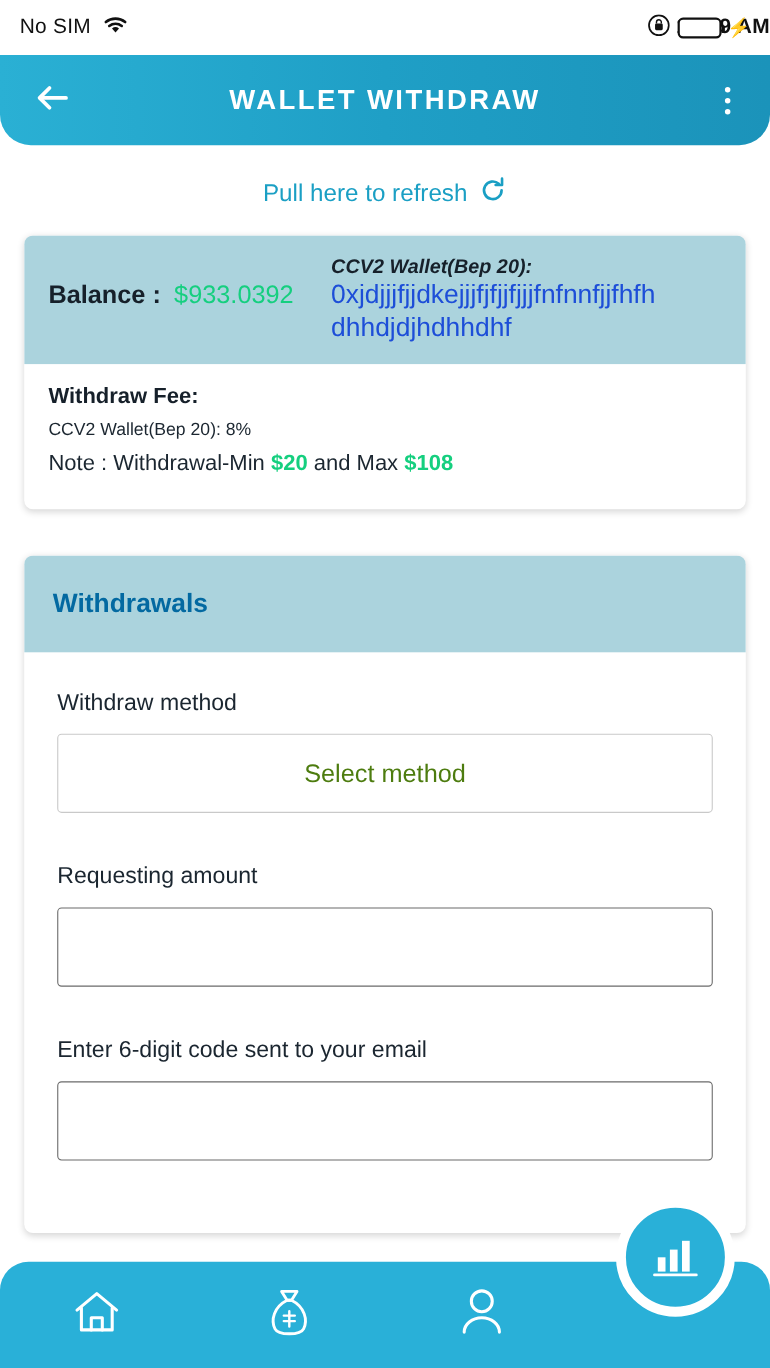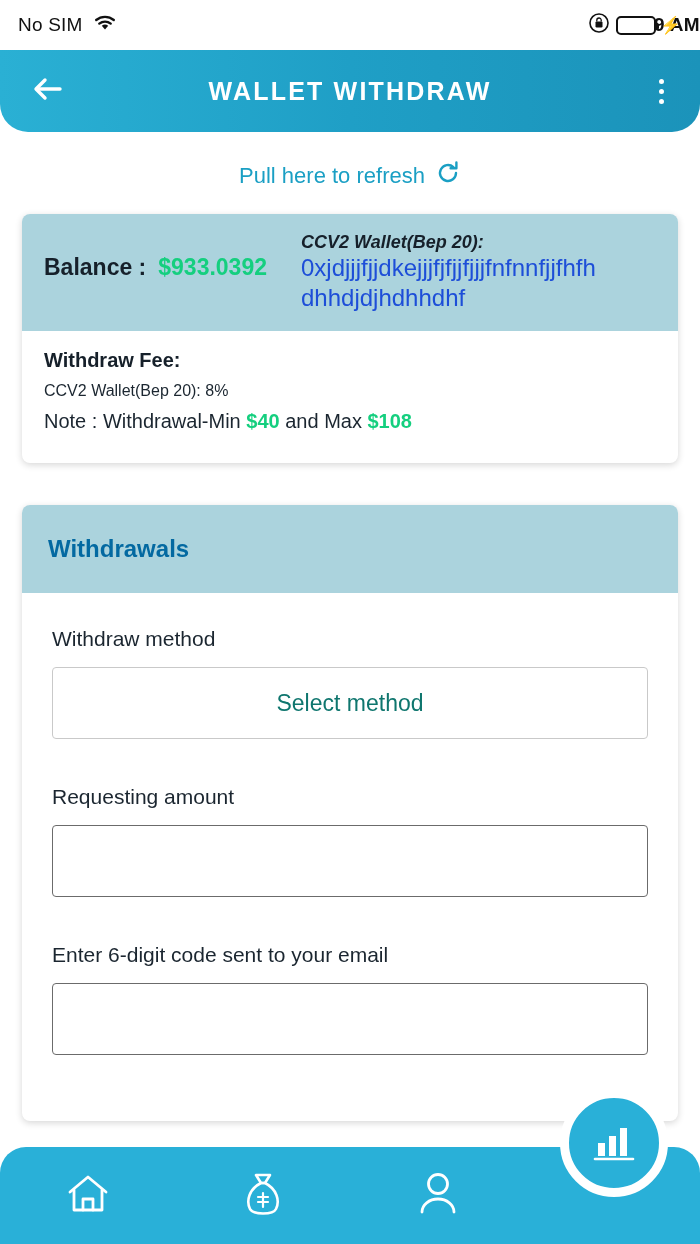--- a/index.html
+++ b/index.html
@@ -76,42 +76,42 @@
     border-radius: 8px;
     box-shadow: 0 2px 7px rgba(0,0,0,.16);
     overflow: hidden;
   }
   .card-head {
     background: #abd3dd;
     padding: 18px 22px;
     display: flex; align-items: flex-start; gap: 12px;
   }
   .balance-label { font-size: 23px; font-weight: bold; color: #16202a; white-space: nowrap; padding-top: 22px;}
-  .balance-value { font-size: 23px; font-weight: bold; color: #15cf7f; padding-top: 22px;}
+  .balance-value { font-size: 23px; font-weight: normal; color: #15cf7f; padding-top: 22px;}
   .wallet-block { margin-left: 22px; }
   .wallet-name { font-size: 18px; font-weight: bold; color: #16202a; font-style: italic; }
   .wallet-addr { font-size: 24px; color: #1d4ed8; line-height: 1.25; word-break: break-all; max-width: 300px; }
   .card-body { padding: 18px 22px 30px 22px; border-radius: 16px; }
   .fee-title { font-size: 20px; font-weight: bold; color: #16202a; margin-bottom: 10px; }
   .fee-line { font-size: 16px; color: #1b2630; margin-bottom: 10px; }
   .note-line { font-size: 20px; color: #1b2630; }
   .green { color: #15cf7f; font-weight: bold; }
 
   
   .card2 { margin-top: 42px; }
   .card2-head {
     background: #abd3dd; padding: 30px 26px;
   }
   .card2-title { font-size: 24px; font-weight: bold; color: #0369a1; }
   .card2-body { padding: 34px 30px 20px 30px; }
   .field-label { font-size: 21px; color: #1b2630; margin-bottom: 16px; }
   .select-box {
     height: 72px; border: 1px solid #c9c9c9; border-radius: 4px;
     display: flex; align-items: center; justify-content: center;
-    font-size: 23px; color: #0f766e; background: #fff; cursor: pointer;
+    font-size: 23px; color: #4d7c0f; background: #fff; cursor: pointer;
     margin-bottom: 46px;
   }
   .input-box {
     height: 72px; border: 1px solid #6b6b6b; border-radius: 4px;
     background: #fff; width: 100%; font-size: 21px; padding: 0 14px;
     margin-bottom: 46px; outline: none;
     font-family: "Liberation Sans", sans-serif;
   }
   .field-label2 { font-size: 21px; color: #1b2630; margin-bottom: 16px; }
 
@@ -193,21 +193,21 @@
     <span class="balance-value">$933.0392</span>
     <div class="wallet-block">
       <div class="wallet-name">CCV2 Wallet(Bep 20):</div>
       <div class="wallet-addr">0xjdjjjfjjdkejjjfjfjjfjjjfnfnnfjjfhfhdhhdjdjhdhhdhf</div>
     </div>
   </div>
   <div class="card-body">
     <div class="fee-title">Withdraw Fee:</div>
     <div class="fee-line">CCV2 Wallet(Bep 20): 8%</div>
     <div class="note-line">
-      <span>Note : Withdrawal-Min </span><span class="green">$40</span><span> and Max </span><span class="green">$108</span>
+      <span>Note : Withdrawal-Min </span><span class="green">$20</span><span> and Max </span><span class="green">$108</span>
     </div>
   </div>
 </div>
 
 <div class="card card2">
   <div class="card2-head">
     <div class="card2-title">Withdrawals</div>
   </div>
   <div class="card2-body">
     <div class="field-label">Withdraw method</div>

